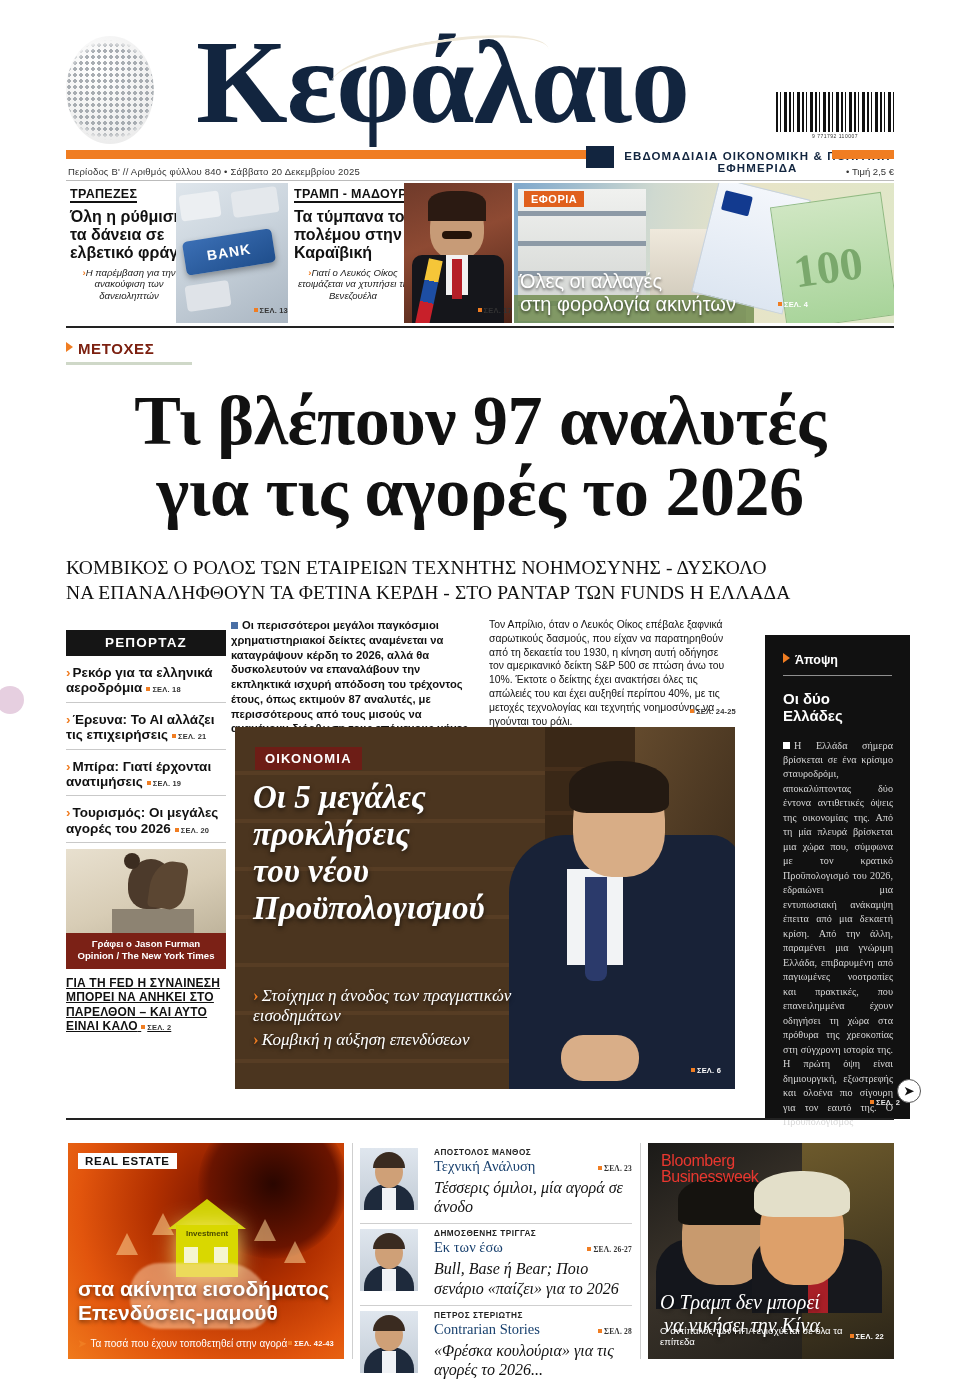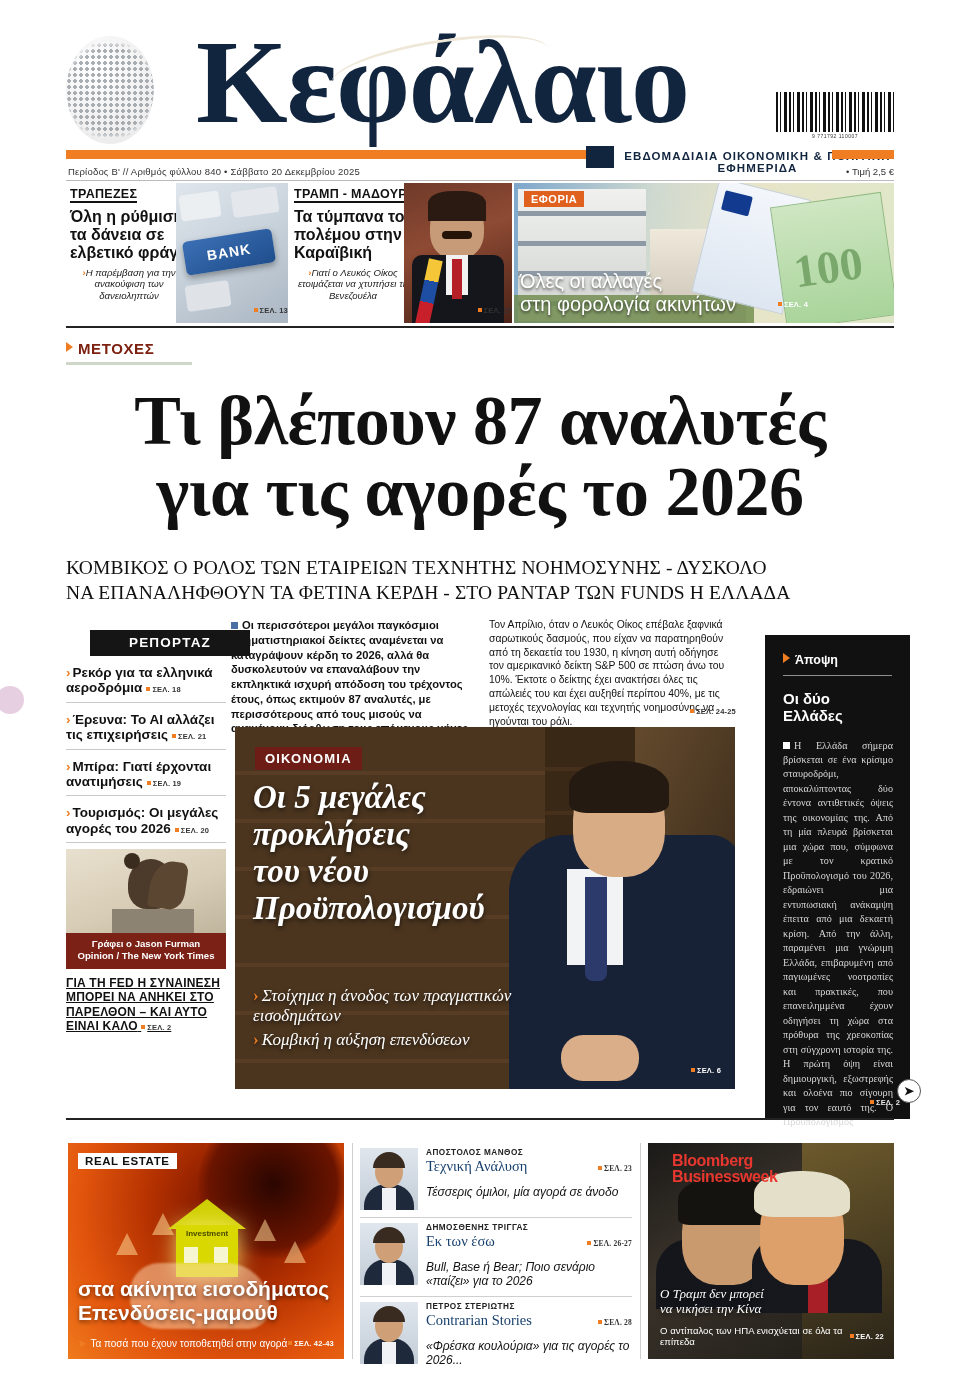--- a/index.html
+++ b/index.html
@@ -163,21 +163,21 @@
   .intro{position:absolute;left:231px;top:618px;width:505px;height:95px;}
   .intro .c1{position:absolute;left:0;top:0;width:246px;font-size:11.2px;line-height:1.32;font-weight:700;color:#111;}
   .intro .c1 .sq{display:inline-block;width:7px;height:7px;background:#4a6fa5;margin-right:4px;}
   .intro .c2{position:absolute;left:258px;top:0;width:247px;font-size:10.4px;line-height:1.33;color:#111;}
   .intro .pgline{position:absolute;right:0;top:82px;}
 
   
   .lcol{position:absolute;left:66px;top:630px;width:160px;}
   .repbar{
     width:160px;height:26px;background:#151515;color:#fff;text-align:center;
-    font-size:13.5px;font-weight:700;letter-spacing:1.2px;line-height:26px;margin-left:24px;
+    font-size:13.5px;font-weight:700;letter-spacing:1.2px;line-height:26px;
   }
   .ritem{padding:9px 0 6px 0;border-bottom:1px solid #c9c9c9;}
   .ritem:last-of-type{border-bottom:none;}
   .ritem .t{font-size:13.5px;font-weight:700;line-height:1.14;color:#111;}
   .ritem .t .arw{color:#f07d22;font-weight:700;margin-right:2px;}
   .ritem .pgline{display:inline-block;margin-left:4px;}
   .eaglepic{
     margin-top:6px;width:160px;height:84px;
     background:linear-gradient(160deg,#e8e0cf 0%, #d8cdb6 55%, #bfb49c 100%);
     position:relative;overflow:hidden;
@@ -279,59 +279,60 @@
     line-height:1.14;text-shadow:0 2px 4px rgba(0,0,0,.5);
   }
   .re-sub{
     position:absolute;left:10px;bottom:10px;right:10px;color:#fff;font-size:10px;
     display:flex;align-items:center;justify-content:space-between;
   }
   .re-sub .arw{color:#f07d22;font-weight:700;margin-right:4px;}
   .re-sub .pg{color:#fff;}
 
   .cols{position:absolute;left:360px;top:1143px;width:272px;}
-  .crow{display:flex;gap:8px;padding:5px 0 7px 0;}
+  .crow{display:flex;gap:16px;padding:5px 0 7px 0;}
   .crow+.crow{border-top:1px solid #cfcfcf;}
   .cavatar{
     width:58px;height:62px;flex:0 0 58px;overflow:hidden;
     background:linear-gradient(#dfe6ee,#c3ccd6);position:relative;
   }
   .cavatar .h{position:absolute;left:15px;top:8px;width:28px;height:32px;border-radius:50%;background:#cfa077;}
   .cavatar .hr{position:absolute;left:13px;top:4px;width:32px;height:16px;border-radius:16px 16px 0 0;background:#3a2b20;}
   .cavatar .b{position:absolute;left:4px;bottom:0;width:50px;height:26px;border-radius:22px 22px 0 0;background:#1e2a3c;}
   .cavatar .s{position:absolute;left:22px;bottom:0;width:14px;height:22px;background:#f0f2f5;}
   .ctext{flex:1;min-width:0;}
   .cname{font-size:8.2px;font-weight:700;letter-spacing:.5px;color:#222;}
   .ccol{
     font-family:"Liberation Serif", serif;font-size:14.5px;color:#18406e;
     display:flex;align-items:baseline;justify-content:space-between;gap:6px;margin-top:1px;
   }
   .ccol .nm{white-space:nowrap;}
   .chd{
-    font-family:Liberation Sans, sans-serif;font-style:italic;font-size:12px;
-    line-height:1.2;color:#111;margin-top:10px;
+    font-family:Liberation Serif, serif;font-style:italic;font-size:16px;
+    line-height:1.2;color:#111;margin-top:3px;
   }
 
   .bbw{
     position:absolute;left:648px;top:1143px;width:246px;height:216px;overflow:hidden;
     background:linear-gradient(150deg,#1b1a18 0%, #3a332a 40%, #1d1b17 100%);
   }
   .bbw .gold{position:absolute;right:0;top:0;width:92px;height:216px;background:linear-gradient(160deg,#6d5a2c,#2a2418);}
   .bbw .xi{position:absolute;left:34px;top:44px;width:86px;height:98px;border-radius:46% 46% 40% 40%;background:#c89a6e;}
   .bbw .xihair{position:absolute;left:30px;top:34px;width:94px;height:48px;border-radius:46% 46% 12% 12%;background:#15130f;}
   .bbw .xib{position:absolute;left:8px;bottom:50px;width:128px;height:70px;background:#14161c;border-radius:34px 20px 0 0;}
   .bbw .tr{position:absolute;right:50px;top:40px;width:84px;height:102px;border-radius:44% 44% 40% 40%;background:#dda06a;}
   .bbw .trhair{position:absolute;right:44px;top:28px;width:96px;height:46px;border-radius:48% 48% 20% 20%;background:#e3dfc9;}
   .bbw .trb{position:absolute;right:12px;bottom:46px;width:130px;height:74px;background:#17181d;border-radius:26px 34px 0 0;}
   .bbw .trtie{position:absolute;right:66px;bottom:46px;width:20px;height:58px;background:#a81f27;}
-  .bbw-logo{position:absolute;left:24px;top:10px;color:#e8372f;font-size:16px;font-weight:700;line-height:.98;letter-spacing:-.4px;}
+  .bbw-logo{position:absolute;left:13px;top:10px;color:#e8372f;font-size:16px;font-weight:400;line-height:.98;letter-spacing:-.4px;}
   .bbw-hd{
-    position:absolute;left:12px;bottom:43px;color:#fff;
-    font-family:"Liberation Serif", serif;font-style:italic;font-size:13px;line-height:1.16;
+    position:absolute;left:12px;bottom:22px;color:#fff;
+    font-family:"Liberation Serif", serif;font-style:italic;font-size:20px;line-height:1.16;
     text-shadow:0 2px 4px rgba(0,0,0,.7);
+    text-align:right;
   }
   .bbw-sub{
     position:absolute;left:12px;right:10px;bottom:12px;color:#fff;font-size:9.6px;
     display:flex;align-items:center;justify-content:space-between;
   }
   .bbw-sub .pg{color:#fff;}
   .vdiv{position:absolute;top:1143px;width:1px;height:216px;background:#cfcfcf;}
   .edgedot{position:absolute;left:-4px;top:686px;width:28px;height:28px;border-radius:50%;background:#e6cfe0;}
 </style>
 </head>
@@ -418,21 +419,21 @@
   </div>
 
   <div class="ruleB"></div>
 
   <div class="metoxes">
     <div class="lbl"><span class="tri"></span><span>ΜΕΤΟΧΕΣ</span></div>
     <div class="ln"></div>
   </div>
 
   <div class="bighead">
-    <div>Τι βλέπουν 87 αναλυτές</div>
+    <div>Τι βλέπουν 97 αναλυτές</div>
     <div>για τις αγορές το 2026</div>
   </div>
 
   <div class="subhead">
     <div>ΚΟΜΒΙΚΟΣ Ο ΡΟΛΟΣ ΤΩΝ ΕΤΑΙΡΕΙΩΝ ΤΕΧΝΗΤΗΣ ΝΟΗΜΟΣΥΝΗΣ - ΔΥΣΚΟΛΟ</div>
     <div>ΝΑ ΕΠΑΝΑΛΗΦΘΟΥΝ ΤΑ ΦΕΤΙΝΑ ΚΕΡΔΗ - ΣΤΟ ΡΑΝΤΑΡ ΤΩΝ FUNDS Η ΕΛΛΑΔΑ</div>
   </div>
 
   <div class="intro">
     <div class="c1"><span class="sq"></span><span>Οι περισσότεροι μεγάλοι παγκόσμιοι χρηματιστηριακοί δείκτες αναμένεται να καταγράψουν κέρδη το 2026, αλλά θα δυσκολευτούν να επαναλάβουν την εκπληκτικά ισχυρή απόδοση του τρέχοντος έτους, όπως εκτιμούν 87 αναλυτές, με περισσότερους από τους μισούς να αναμένουν διόρθωση τους επόμενους μήνες.</span></div>

